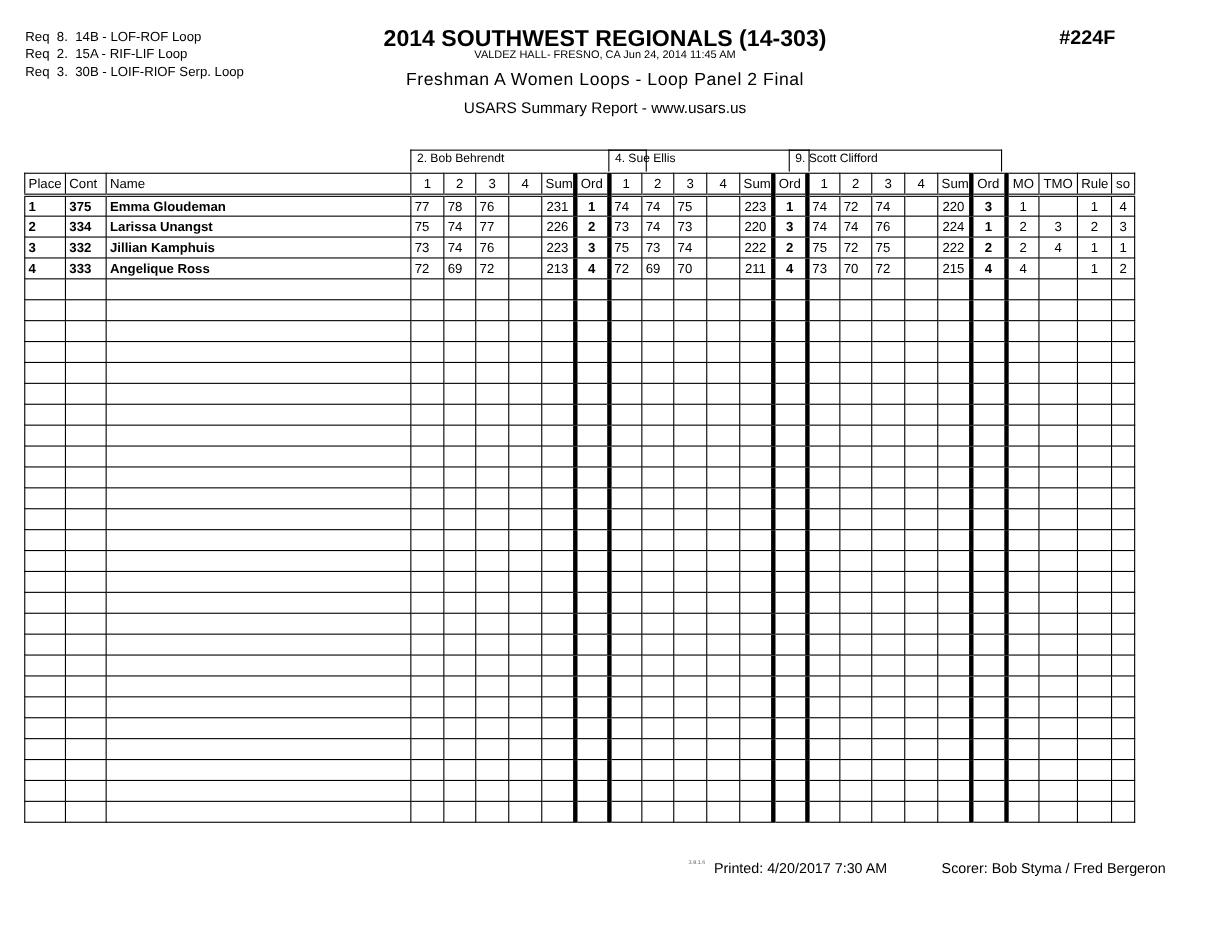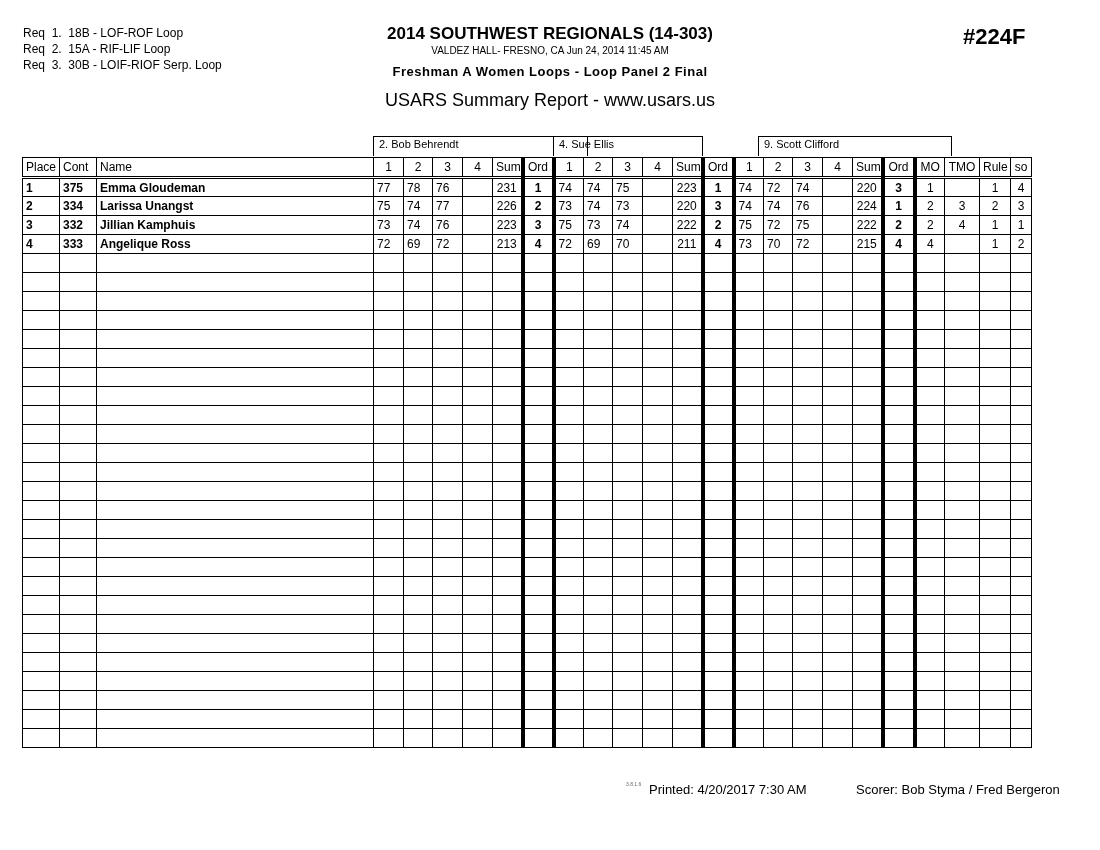--- a/index.html
+++ b/index.html
@@ -1,53 +1,53 @@
 <!DOCTYPE html>
 <html><head>
 <meta charset="utf-8">
 <style>
   html, body { margin:0; padding:0; background:#fff; }
   body { width:1100px; height:850px; position:relative; overflow:hidden; font-family:"Liberation Sans", sans-serif; color:#000; }
   .req { position:absolute; left:23px; top:25px; font-size:12px; line-height:16px; }
   .req div { white-space:pre; }
   .hdr { position:absolute; left:300px; width:500px; text-align:center; }
-  .t1 { top:24px; font-size:17px; font-weight:bold; }
+  .t1 { top:24px; font-size:21px; font-weight:bold; }
   .t2 { top:45px; font-size:10px; }
-  .t3 { top:64px; font-size:13px; font-weight:bold; letter-spacing:0.5px; }
-  .t4 { top:90px; font-size:18px; }
-  .evnum { position:absolute; left:963px; top:24px; font-size:22px; font-weight:bold; }
+  .t3 { top:64px; font-size:16px; font-weight:normal; letter-spacing:0.5px; }
+  .t4 { top:90px; font-size:14px; }
+  .evnum { position:absolute; left:963px; top:24px; font-size:18px; font-weight:bold; }
   .judge { position:absolute; top:136px; height:20px; border:1px solid #000; border-bottom:none; font-size:11px; line-height:14px; padding-left:5px; box-sizing:border-box; }
   table.grid { position:absolute; left:22px; top:157px; border-collapse:collapse; table-layout:fixed; }
   table.grid td { border:1px solid #000; height:19px; padding:0 3px; font-size:12px; white-space:nowrap; overflow:hidden; box-sizing:border-box; }
   table.grid tr.head td { height:20px; border-bottom:3px double #000; }
   .c { text-align:center; }
   .r { text-align:center; }
   .b { font-weight:bold; font-size:13px; }
   .thickL { border-left:4px solid #000 !important; }
   .footer { position:absolute; top:782px; font-size:13px; }
   .ver { position:absolute; left:626px; top:781px; font-size:5px; color:#666; }
 </style>
 </head>
 <body>
 
 <div class="req">
-  <div>Req  1.  18B - LOF-ROF Loop</div>
+  <div>Req  8.  14B - LOF-ROF Loop</div>
   <div>Req  2.  15A - RIF-LIF Loop</div>
   <div>Req  3.  30B - LOIF-RIOF Serp. Loop</div>
 </div>
 
 <div class="hdr t1">2014 SOUTHWEST REGIONALS (14-303)</div>
 <div class="hdr t2">VALDEZ HALL- FRESNO, CA  Jun 24, 2014  11:45 AM</div>
 <div class="hdr t3">Freshman A Women Loops - Loop Panel 2 Final</div>
 <div class="hdr t4">USARS Summary Report - www.usars.us</div>
 <div class="evnum">#224F</div>
 
 <div class="judge" style="left:373px;width:215px;">2.  Bob Behrendt</div>
-<div class="judge" style="left:553px;width:150px;">4.  Sue Ellis</div>
-<div class="judge" style="left:758px;width:194px;">9.  Scott Clifford</div>
+<div class="judge" style="left:553px;width:183px;">4.  Sue Ellis</div>
+<div class="judge" style="left:717px;width:194px;">9.  Scott Clifford</div>
 
 <table class="grid" id="grid" style="width: 1009px;">
   <colgroup id="cols">
       <col style="width: 37px;">
       <col style="width: 37px;">
       <col style="width: 277px;">
       <col style="width: 30px;">
       <col style="width: 29px;">
       <col style="width: 30px;">
       <col style="width: 30px;">

